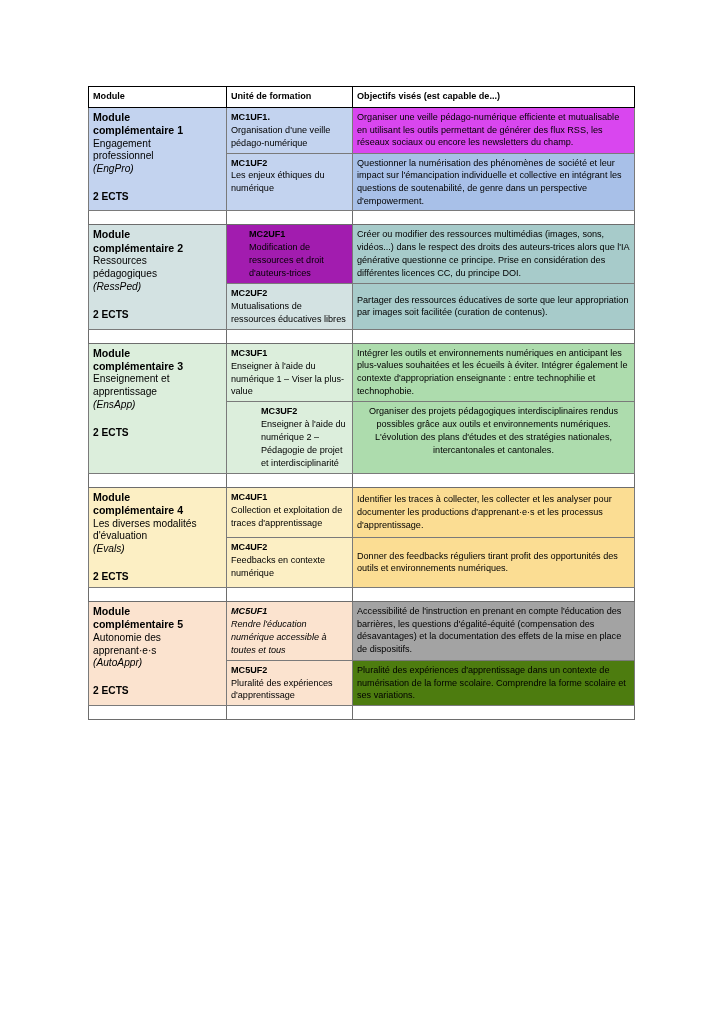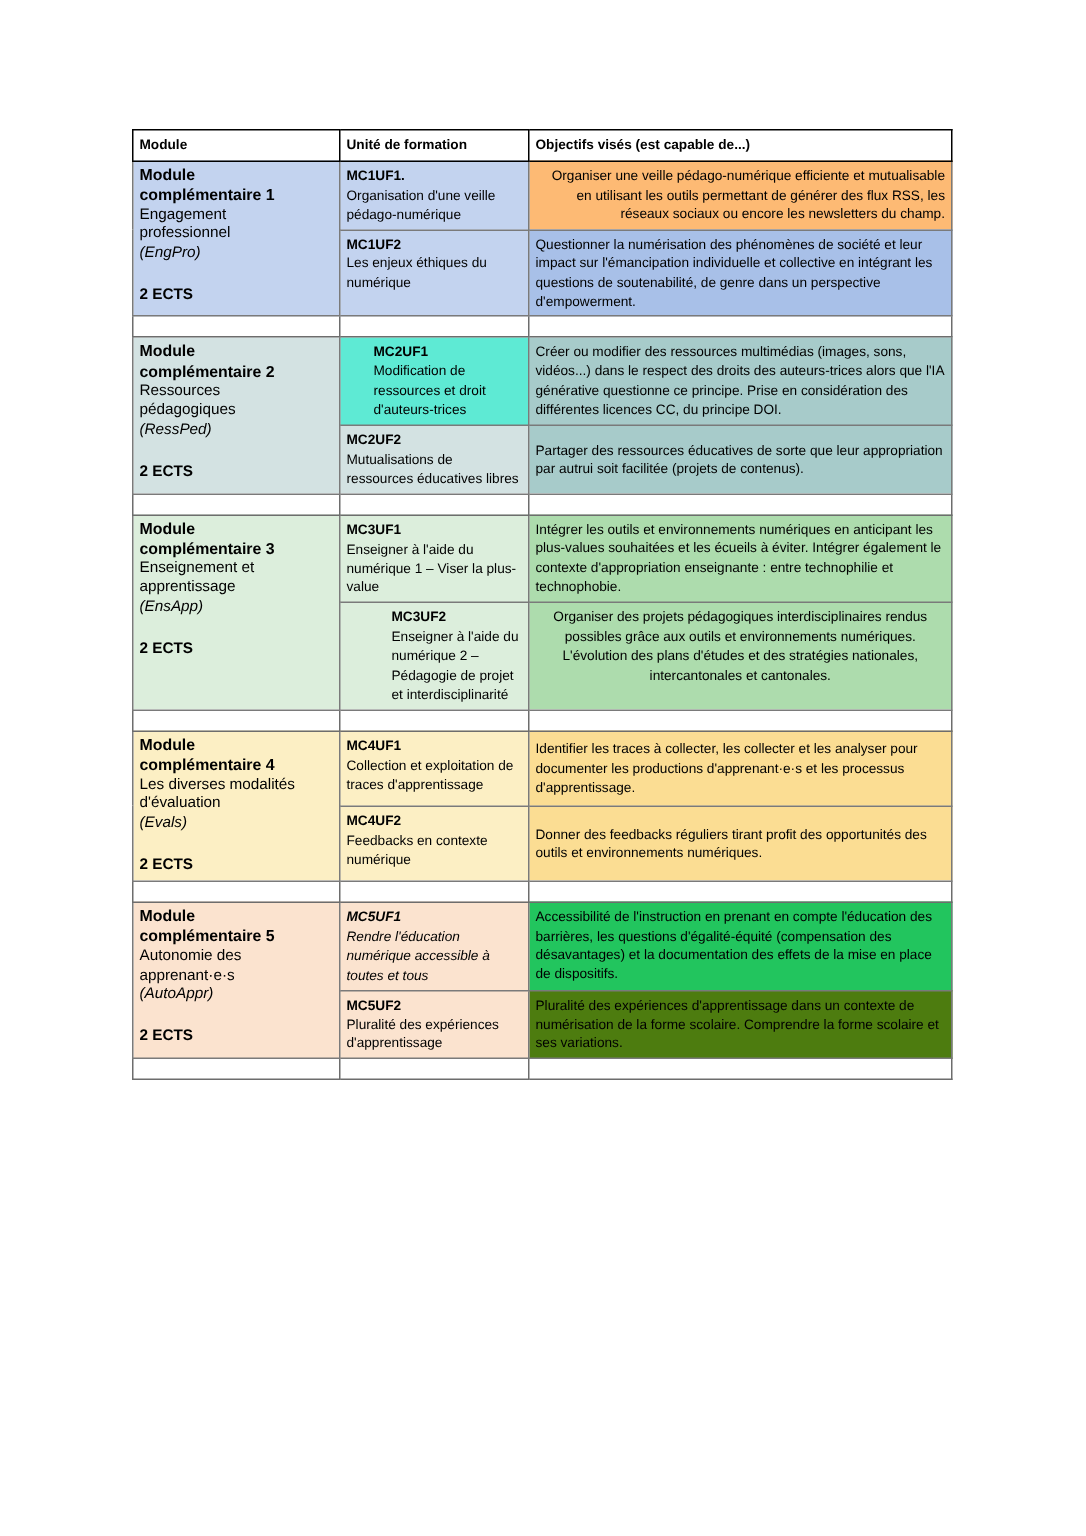--- a/index.html
+++ b/index.html
@@ -139,21 +139,21 @@
               <span class="m-title">complémentaire 1</span>
               <span class="m-sub">Engagement</span>
               <span class="m-sub">professionnel</span>
               <span class="m-abbr">(EngPro)</span>
               <span class="m-ects">2 ECTS</span>
             </td>
             <td class="uf-cell" style="background: rgb(195, 211, 239);">
               <span class="uf-code">MC1UF1.</span>
               <span class="uf-name">Organisation d'une veille pédago-numérique</span>
             </td>
-            <td class="obj-cell" style="background: #fdba74; text-align: right;">Organiser une veille pédago-numérique efficiente et mutualisable en utilisant les outils permettant de générer des flux RSS, les réseaux sociaux ou encore les newsletters du champ.</td>
+            <td class="obj-cell" style="background: #d946ef;">Organiser une veille pédago-numérique efficiente et mutualisable en utilisant les outils permettant de générer des flux RSS, les réseaux sociaux ou encore les newsletters du champ.</td>
           </tr>
           <tr>
             <td class="uf-cell" style="background: rgb(195, 211, 239);">
               <span class="uf-code">MC1UF2</span>
               <span class="uf-name">Les enjeux éthiques du numérique</span>
             </td>
             <td class="obj-cell" style="background: rgb(168, 192, 232);">Questionner la numérisation des phénomènes de société et leur impact sur l'émancipation individuelle et collective en intégrant les questions de soutenabilité, de genre dans un perspective d'empowerment.</td>
           </tr>
           <tr class="spacer-row">
             <td></td>
@@ -162,32 +162,32 @@
           </tr>
           <tr>
             <td class="module-cell" rowspan="2" style="background: rgb(211, 226, 226);">
               <span class="m-title">Module</span>
               <span class="m-title">complémentaire 2</span>
               <span class="m-sub">Ressources</span>
               <span class="m-sub">pédagogiques</span>
               <span class="m-abbr">(RessPed)</span>
               <span class="m-ects">2 ECTS</span>
             </td>
-            <td class="uf-cell" style="background: #5eead4; padding-left: 22px;">
+            <td class="uf-cell" style="background: #a21caf; padding-left: 22px;">
               <span class="uf-code">MC2UF1</span>
               <span class="uf-name">Modification de ressources et droit d'auteurs-trices</span>
             </td>
             <td class="obj-cell" style="background: rgb(167, 203, 202); margin-left: 23px;">Créer ou modifier des ressources multimédias (images, sons, vidéos...) dans le respect des droits des auteurs-trices alors que l'IA générative questionne ce principe. Prise en considération des différentes licences CC, du principe DOI.</td>
           </tr>
           <tr>
             <td class="uf-cell" style="background: rgb(211, 226, 226);">
               <span class="uf-code">MC2UF2</span>
               <span class="uf-name">Mutualisations de ressources éducatives libres</span>
             </td>
-            <td class="obj-cell vmid" style="background: rgb(167, 203, 202);">Partager des ressources éducatives de sorte que leur appropriation par autrui soit facilitée (projets de contenus).</td>
+            <td class="obj-cell vmid" style="background: rgb(167, 203, 202);">Partager des ressources éducatives de sorte que leur appropriation par images soit facilitée (curation de contenus).</td>
           </tr>
           <tr class="spacer-row">
             <td></td>
             <td></td>
             <td></td>
           </tr>
           <tr>
             <td class="module-cell" rowspan="2" style="background: rgb(220, 238, 220);">
               <span class="m-title">Module</span>
               <span class="m-title">complémentaire 3</span>
@@ -247,21 +247,21 @@
               <span class="m-title">complémentaire 5</span>
               <span class="m-sub">Autonomie des</span>
               <span class="m-sub">apprenant·e·s</span>
               <span class="m-abbr">(AutoAppr)</span>
               <span class="m-ects">2 ECTS</span>
             </td>
             <td class="uf-cell" style="background: rgb(251, 227, 207); font-style: italic;">
               <span class="uf-code">MC5UF1</span>
               <span class="uf-name">Rendre l'éducation numérique accessible à toutes et tous</span>
             </td>
-            <td class="obj-cell" style="background: #22c55e;">Accessibilité de l'instruction en prenant en compte l'éducation des barrières, les questions d'égalité-équité (compensation des désavantages) et la documentation des effets de la mise en place de dispositifs.</td>
+            <td class="obj-cell" style="background: #a3a3a3;">Accessibilité de l'instruction en prenant en compte l'éducation des barrières, les questions d'égalité-équité (compensation des désavantages) et la documentation des effets de la mise en place de dispositifs.</td>
           </tr>
           <tr>
             <td class="uf-cell" style="background: rgb(251, 227, 207);">
               <span class="uf-code">MC5UF2</span>
               <span class="uf-name">Pluralité des expériences d'apprentissage</span>
             </td>
             <td class="obj-cell vmid" style="background: #4d7c0f;">Pluralité des expériences d'apprentissage dans un contexte de numérisation de la forme scolaire. Comprendre la forme scolaire et ses variations.</td>
           </tr>
           <tr class="spacer-row">
             <td></td>

